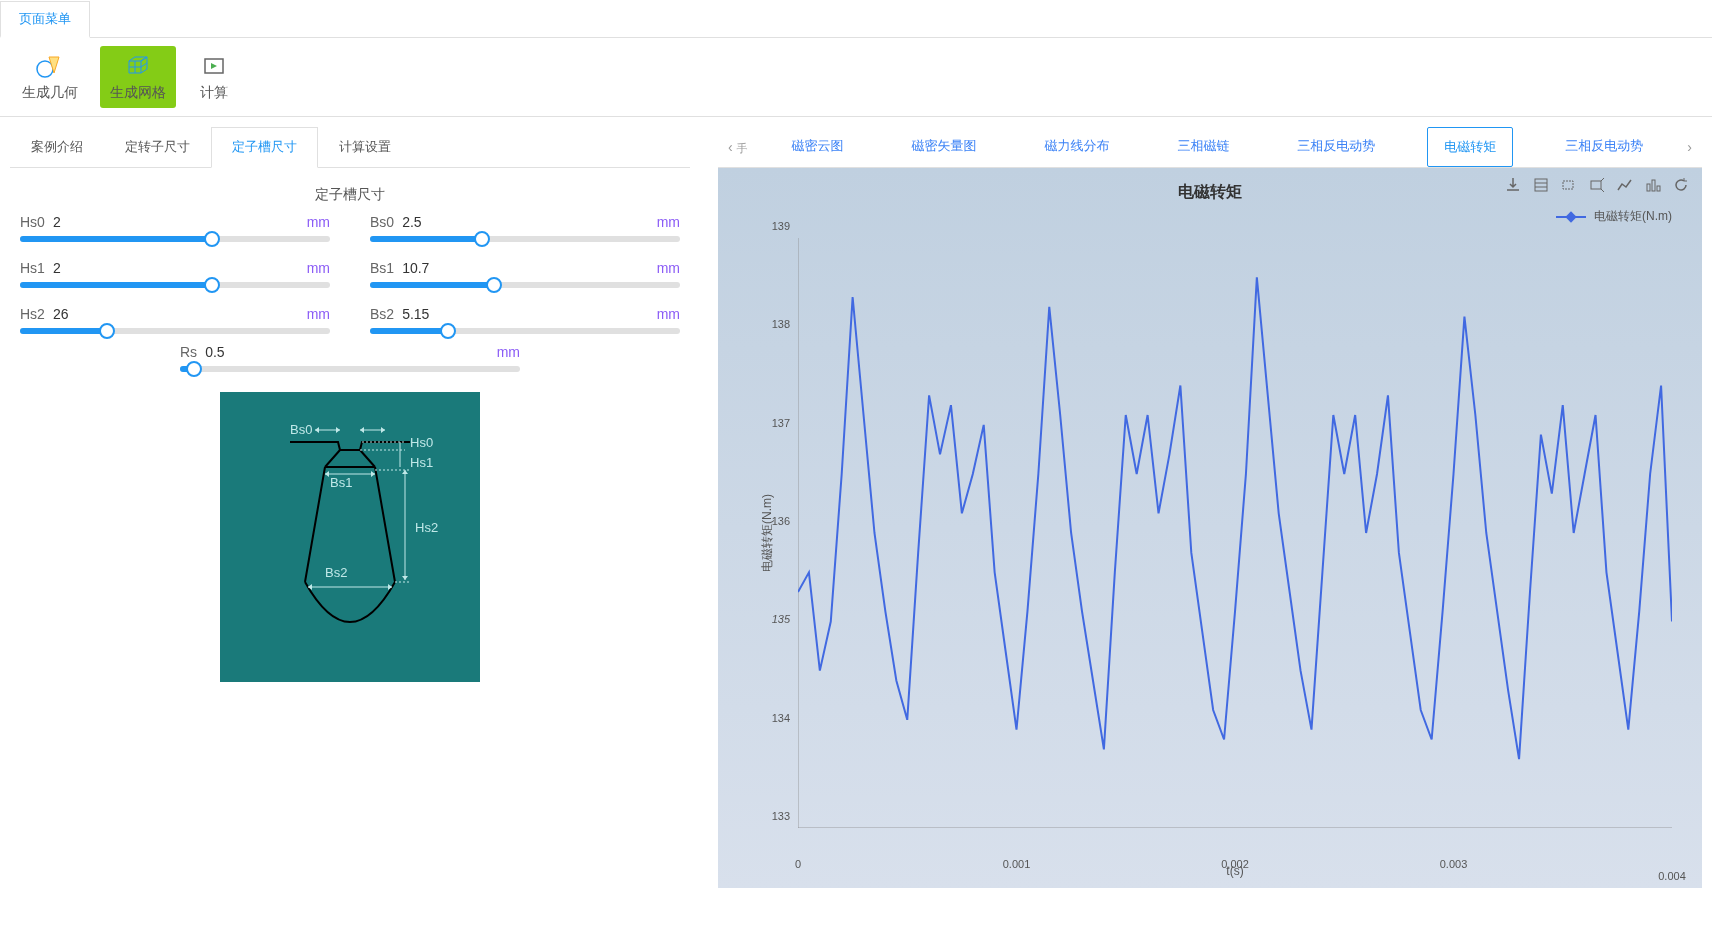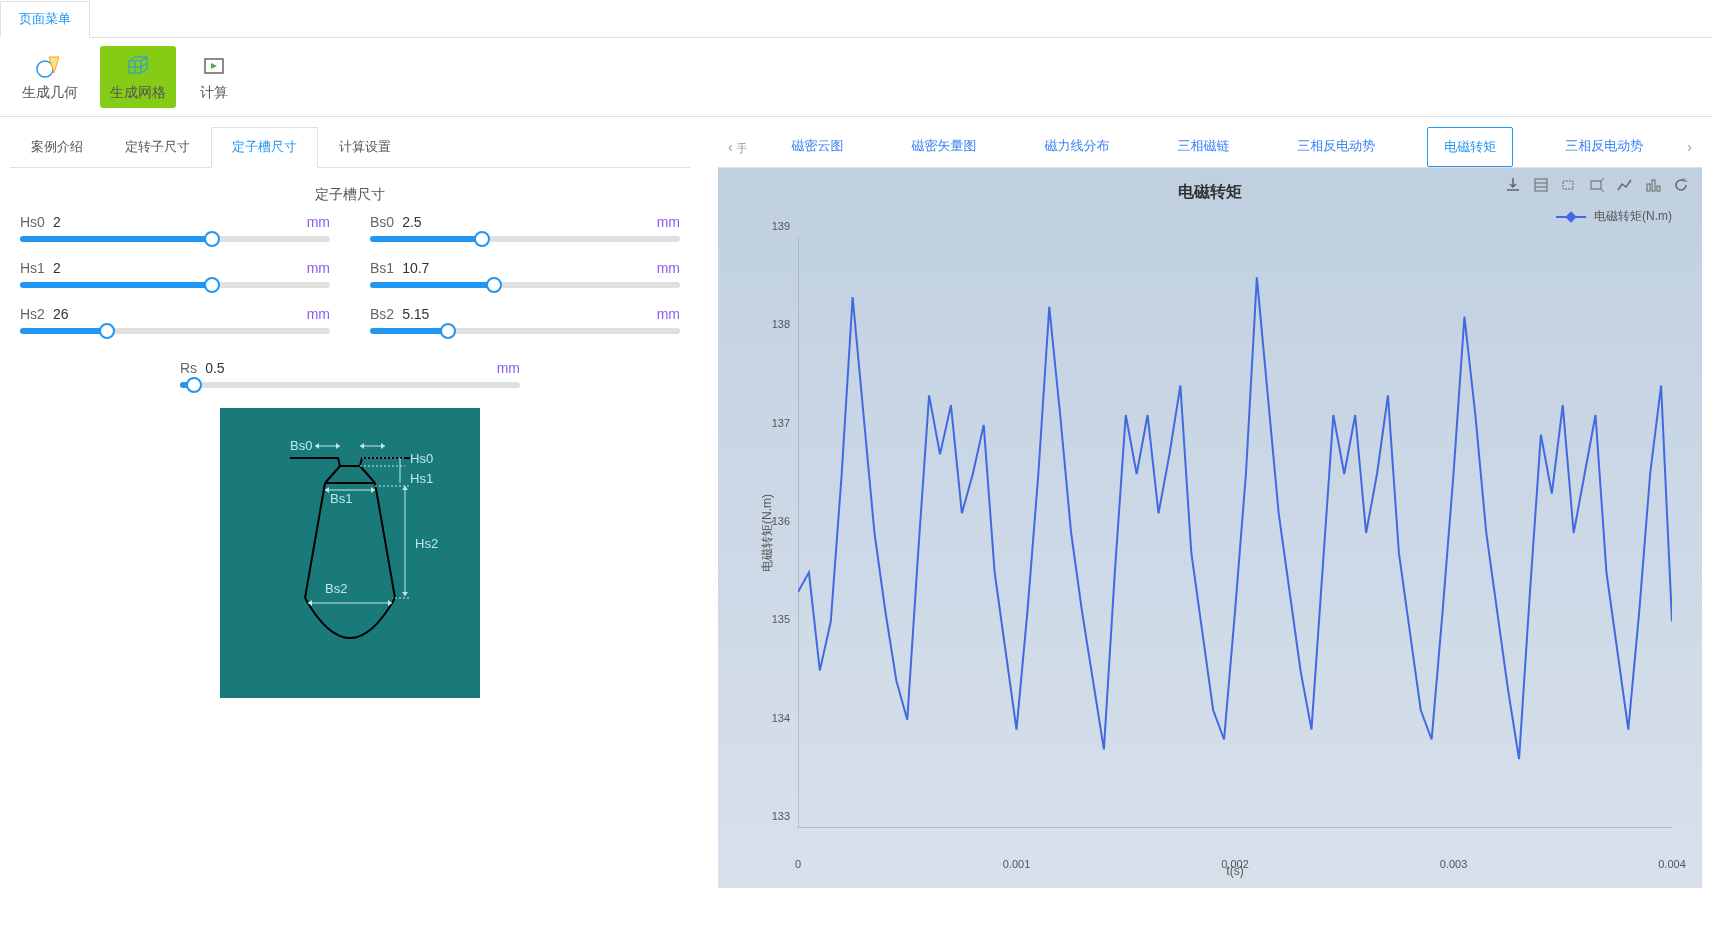--- a/index.html
+++ b/index.html
@@ -26,21 +26,21 @@
 .sliders { display: grid; grid-template-columns: 1fr 1fr; gap: 8px 40px; padding: 0 10px; }
 .slider-row { display: flex; flex-direction: column; gap: 6px; margin-bottom: 10px; }
 .slider-head { display: flex; align-items: center; justify-content: space-between; font-size: 14px; }
 .slider-label { color: #666; margin-right: 8px; }
 .slider-value { color: #333; flex: 1; }
 .slider-unit { color: #8b5cf6; }
 .slider-track { position: relative; height: 6px; background: #e0e0e0; border-radius: 3px; }
 .slider-fill { position: absolute; left: 0; top: 0; height: 100%; background: #2196F3; border-radius: 3px; }
 .slider-thumb { position: absolute; top: 50%; width: 16px; height: 16px; background: #fff; border: 2px solid #2196F3; border-radius: 50%; transform: translate(-50%, -50%); }
 
-.slider-single { width: 50%; margin: 16px auto; }
+.slider-single { width: 50%; margin: 0 auto; }
 
 .diagram-box { width: 260px; height: 290px; background: #1a7a7a; margin: 20px auto; position: relative; }
 
 .right-panel { flex: 1; min-width: 0; }
 .chart-tabs { display: flex; align-items: center; border-bottom: 1px solid #e0e0e0; gap: 0; }
 .nav-arrow { padding: 8px 10px; color: #999; cursor: pointer; font-size: 14px; }
 .chart-tab { padding: 10px 16px; cursor: pointer; color: #3b82f6; white-space: nowrap; }
 .chart-tab.active { color: #2196F3; border: 1px solid #2196F3; border-radius: 2px; }
 
 .chart-area { background: linear-gradient(to bottom, #c0d0e0, #d8e0ec); position: relative; height: 720px; }
@@ -267,35 +267,35 @@
       <div class="chart-title">电磁转矩</div>
       <div class="legend">
         <span class="legend-line"></span>
         <span>电磁转矩(N.m)</span>
       </div>
       <div class="plot">
         <div class="y-label">电磁转矩(N.m)</div>
         <div class="y-axis" id="y-axis">
             <div class="y-tick" style="bottom: 0%; top: auto;">133</div>
             <div class="y-tick" style="bottom: 16.6667%; top: auto; text-align: center;">134</div>
-            <div class="y-tick" style="bottom: 33.3333%; top: auto;">135</div>
+            <div class="y-tick" style="bottom: 33.3333%; top: auto; font-style: italic;">135</div>
             <div class="y-tick" style="bottom: 50%; top: auto;">136</div>
             <div class="y-tick" style="bottom: 66.6667%; top: auto;">137</div>
             <div class="y-tick" style="bottom: 83.3333%; top: auto;">138</div>
             <div class="y-tick" style="bottom: 100%; top: auto;">139</div>
           </div>
         <svg id="plot-svg" width="100%" height="100%" preserveAspectRatio="none" viewBox="0 0 1000 1000">
             <line x1="0" y1="0" x2="0" y2="1000" class="axis-line"></line>
             <line x1="0" y1="1000" x2="1000" y2="1000" class="axis-line"></line>
             <path d="M0.0 600.0 L12.5 566.7 L25.0 733.3 L37.5 650.0 L50.0 400.0 L62.5 100.0 L75.0 300.0 L87.5 500.0 L100.0 633.3 L112.5 750.0 L125.0 816.7 L137.5 533.3 L150.0 266.7 L162.5 366.7 L175.0 283.3 L187.5 466.7 L200.0 400.0 L212.5 316.7 L225.0 566.7 L237.5 700.0 L250.0 833.3 L262.5 633.3 L275.0 400.0 L287.5 116.7 L300.0 300.0 L312.5 500.0 L325.0 633.3 L337.5 750.0 L350.0 866.7 L362.5 566.7 L375.0 300.0 L387.5 400.0 L400.0 300.0 L412.5 466.7 L425.0 366.7 L437.5 250.0 L450.0 533.3 L462.5 666.7 L475.0 800.0 L487.5 850.0 L500.0 633.3 L512.5 400.0 L525.0 66.7 L537.5 266.7 L550.0 466.7 L562.5 600.0 L575.0 733.3 L587.5 833.3 L600.0 566.7 L612.5 300.0 L625.0 400.0 L637.5 300.0 L650.0 500.0 L662.5 400.0 L675.0 266.7 L687.5 533.3 L700.0 666.7 L712.5 800.0 L725.0 850.0 L737.5 633.3 L750.0 400.0 L762.5 133.3 L775.0 300.0 L787.5 500.0 L800.0 633.3 L812.5 766.7 L825.0 883.3 L837.5 600.0 L850.0 333.3 L862.5 433.3 L875.0 283.3 L887.5 500.0 L900.0 400.0 L912.5 300.0 L925.0 566.7 L937.5 700.0 L950.0 833.3 L962.5 633.3 L975.0 400.0 L987.5 250.0 L1000.0 650.0 " class="data-line" vector-effect="non-scaling-stroke"></path>
           </svg>
         <div class="x-axis" id="x-axis">
             <div class="x-tick" style="left: 0%;">0</div>
             <div class="x-tick" style="left: 25%;">0.001</div>
             <div class="x-tick" style="left: 50%;">0.002</div>
             <div class="x-tick" style="left: 75%;">0.003</div>
-            <div class="x-tick" style="left: 100%;">0.004</div>
+            <div class="x-tick" style="left: 100%; margin-top: 12px;">0.004</div>
           </div>
         <div class="x-label">t(s)</div>
       </div>
     </div>
   </div>
 </div>
 
 </body></html>

